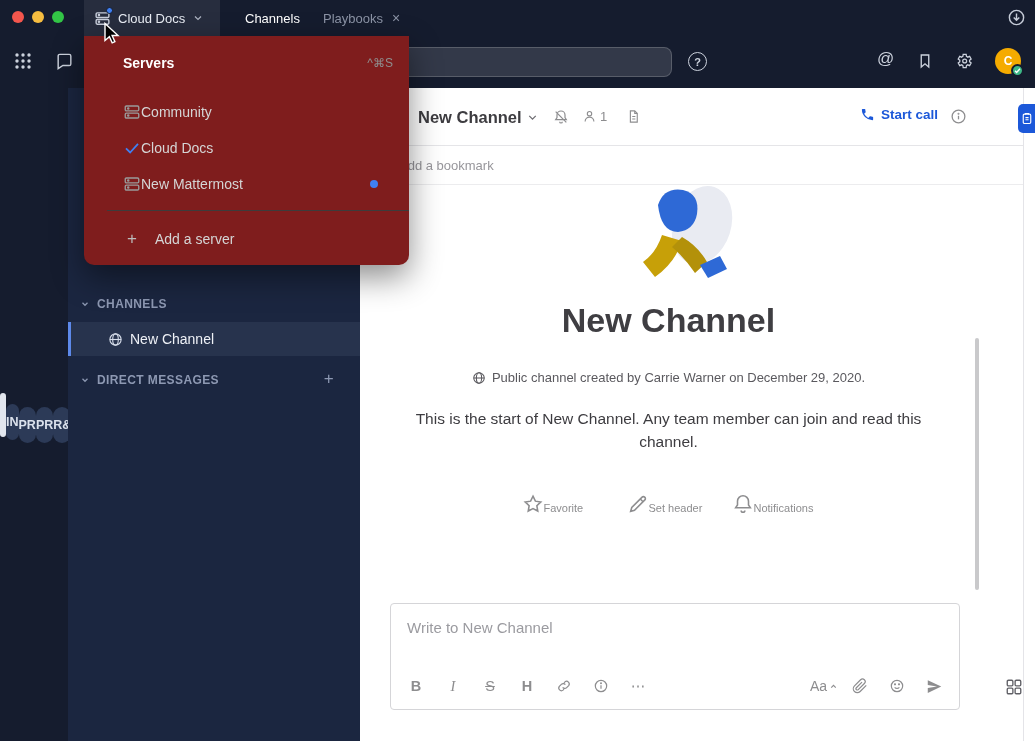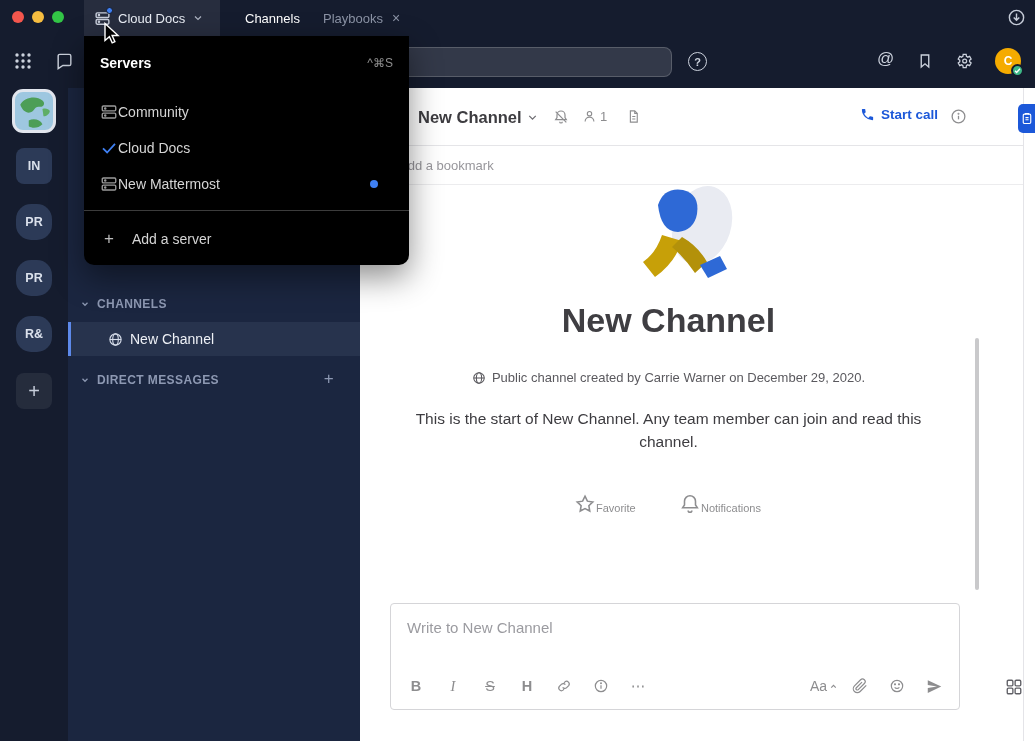--- a/index.html
+++ b/index.html
@@ -25,21 +25,21 @@
   .global-header { position:absolute; left:0; top:36px; width:1035px; height:52px; background:#151c2e; z-index:5; }
   .gh-icon { position:absolute; color:#ccd2dd; }
   .search-box { position:absolute; left:370px; top:11px; width:302px; height:30px; background:rgba(255,255,255,0.13); border:1px solid rgba(255,255,255,0.18); border-radius:8px; }
   .search-box input { width:100%; height:100%; background:transparent; border:none; outline:none; color:#e6eaf2; font-size:13px; padding:0 10px; font-family:"Liberation Sans",sans-serif; }
   .help-circle { left:688px; top:16px; width:19px; height:19px; border:1.5px solid #ccd2dd; border-radius:50%; display:flex; align-items:center; justify-content:center; font-size:11px; font-weight:700; }
   .at-glyph { left:877px; top:13px; font-size:17px; font-weight:400; }
   .avatar { position:absolute; left:995px; top:12px; width:26px; height:26px; border-radius:50%; color:#fff; font-size:12px; font-weight:700; display:flex; align-items:center; justify-content:center; }
   .status-badge { position:absolute; right:-3px; bottom:-3px; width:13px; height:13px; border-radius:50%; background:#3db887; border:2px solid #151c2e; display:flex; align-items:center; justify-content:center; color:#fff; }
 
   
-  .team-sidebar { position:absolute; left:0; top:88px; width:68px; height:653px; background:#151c2e; display:flex; flex-direction:column; align-items:center; }
+  .team-sidebar { position:absolute; left:0; top:88px; width:68px; height:653px; background:#151c2e; display:flex; flex-direction:row; align-items:center; }
   .team-globe { margin-top:1px; width:44px; height:44px; border-radius:11px; border:3px solid #e2e6ee; background:#9ec7e0; overflow:hidden; display:flex; align-items:center; justify-content:center; }
   .team-btn { width:36px; height:36px; border-radius:8px; background:#2c3a57; color:#dbe1ec; font-size:12.5px; font-weight:700; display:flex; align-items:center; justify-content:center; }
   .team-btn.t1 { margin-top:15px; } .team-btn.tn { margin-top:20px;border-radius:15px; }
   .team-add { width:36px; height:36px; border-radius:8px; background:rgba(255,255,255,0.07); color:#c6cdda; font-size:20px; font-weight:400; display:flex; align-items:center; justify-content:center; margin-top:21px; }
 
   
   .channel-sidebar { position:absolute; left:68px; top:88px; width:292px; height:653px; background:#1b2640; }
   .sec-header { position:absolute; left:12px; width:268px; display:flex; align-items:center; gap:7px; color:#8d98b2; font-size:12px; font-weight:600; letter-spacing:0.4px; height:20px; }
   .sec-header .chev { color:#8d98b2; }
   .sec-plus { position:absolute; right:14px; top:-1px; font-size:17px; font-weight:400; color:#8d98b2; }
@@ -80,21 +80,21 @@
   .fmt-btn.heading { font-weight:600; }
   .fmt-spacer { flex:1; }
   .aa-btn { display:flex; align-items:center; gap:2px; color:#8d8d8f; font-size:14px; }
   .bottom-grid { position:absolute; left:645px; top:590px; color:#606066; }
 
   
   .right-rail { position:absolute; left:1023px; top:88px; width:12px; height:653px; background:#fff; border-left:1px solid #e4e4e8; }
   .playbook-tab { position:absolute; left:1018px; top:104px; width:17px; height:29px; background:#1c58d9; border-radius:5px 0 0 5px; display:flex; align-items:center; justify-content:center; z-index:6; }
 
   
-  .dropdown { position:absolute; left:84px; top:36px; width:325px; height:229px; background:#000000; border-radius:0 0 10px 10px; box-shadow:0 12px 32px rgba(0,0,0,0.45); z-index:40; padding-top:10px; }
+  .dropdown { position:absolute; left:84px; top:36px; width:325px; height:229px; background:#7f1d1d; border-radius:0 0 10px 10px; box-shadow:0 12px 32px rgba(0,0,0,0.45); z-index:40; padding-top:10px;padding-left:23px; }
   .dd-header { height:34px; display:flex; align-items:center; padding:0 16px 0 16px; }
   .dd-title { flex:1; color:#ffffff; font-size:14px; font-weight:700; }
   .dd-shortcut { color:#8f8f8f; font-size:12px; }
   .dd-items { margin-top:14px; }
   .dd-item { height:36px; display:flex; align-items:center; padding:0 16px; color:#d5d5d5; font-size:14px; }
   .dd-item .dd-ic { width:18px; height:18px; color:#9a9a9a; }
   .dd-item .dd-ic.check { color:#3f80f3; }
   .dd-dot { margin-left:auto; margin-right:15px; width:8px; height:8px; border-radius:50%; background:#3f80f3; }
   .dd-divider { height:1px; background:#3c3c3c; margin:8px 0; }
   .dd-add { height:40px; display:flex; align-items:center; padding:0 16px; gap:14px; color:#d5d5d5; font-size:14px; }
@@ -314,20 +314,27 @@
       </div>
       <div class="intro-actions">
         <div class="intro-action">
           <svg width="22" height="22" viewBox="0 0 24 24" fill="none" stroke="currentColor" stroke-width="1.7">
               <path d="M12 3.5l2.6 5.4 5.9.85-4.3 4.1 1 5.85-5.2-2.75-5.2 2.75 1-5.85-4.3-4.1 5.9-.85z"></path>
             </svg>
           <span class="lbl">Favorite</span>
         </div>
         <div class="intro-action">
           <svg width="22" height="22" viewBox="0 0 24 24" fill="none" stroke="currentColor" stroke-width="1.7">
+              <path d="M4 20l1.2-4.2L16.5 4.5a1.9 1.9 0 0 1 2.7 0l.3.3a1.9 1.9 0 0 1 0 2.7L8.2 18.8z"></path>
+              <path d="M14.5 6.5l3 3"></path>
+            </svg>
+          <span class="lbl">Set header</span>
+        </div>
+        <div class="intro-action">
+          <svg width="22" height="22" viewBox="0 0 24 24" fill="none" stroke="currentColor" stroke-width="1.7">
               <path d="M12 3a6 6 0 0 0-6 6v4l-2 3h16l-2-3V9a6 6 0 0 0-6-6z"></path>
               <path d="M10 19a2 2 0 0 0 4 0"></path>
             </svg>
           <span class="lbl">Notifications</span>
         </div>
       </div>
       <div class="v-scrollbar"></div>
     </div>
 
     <div class="composer">

